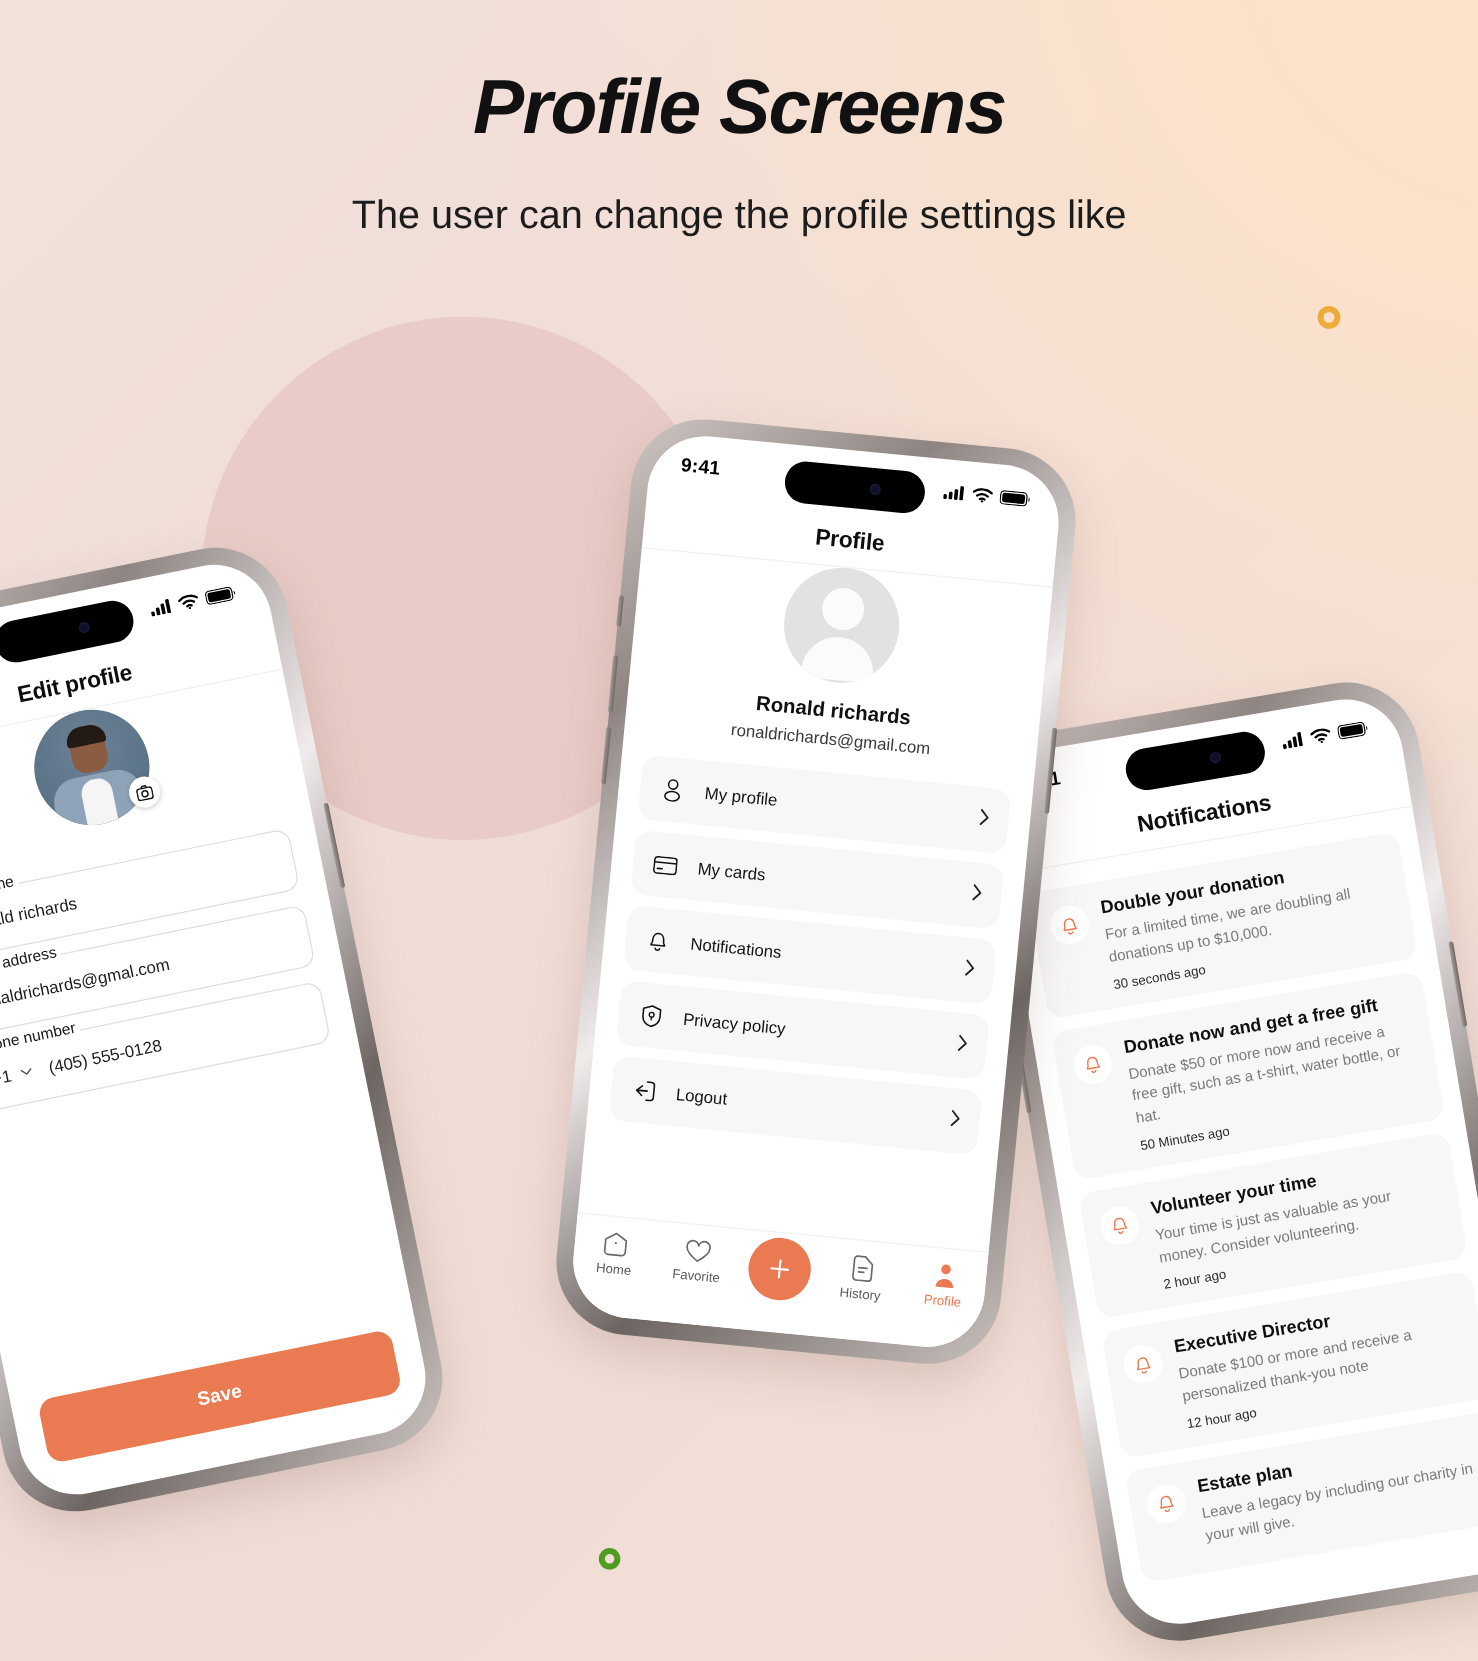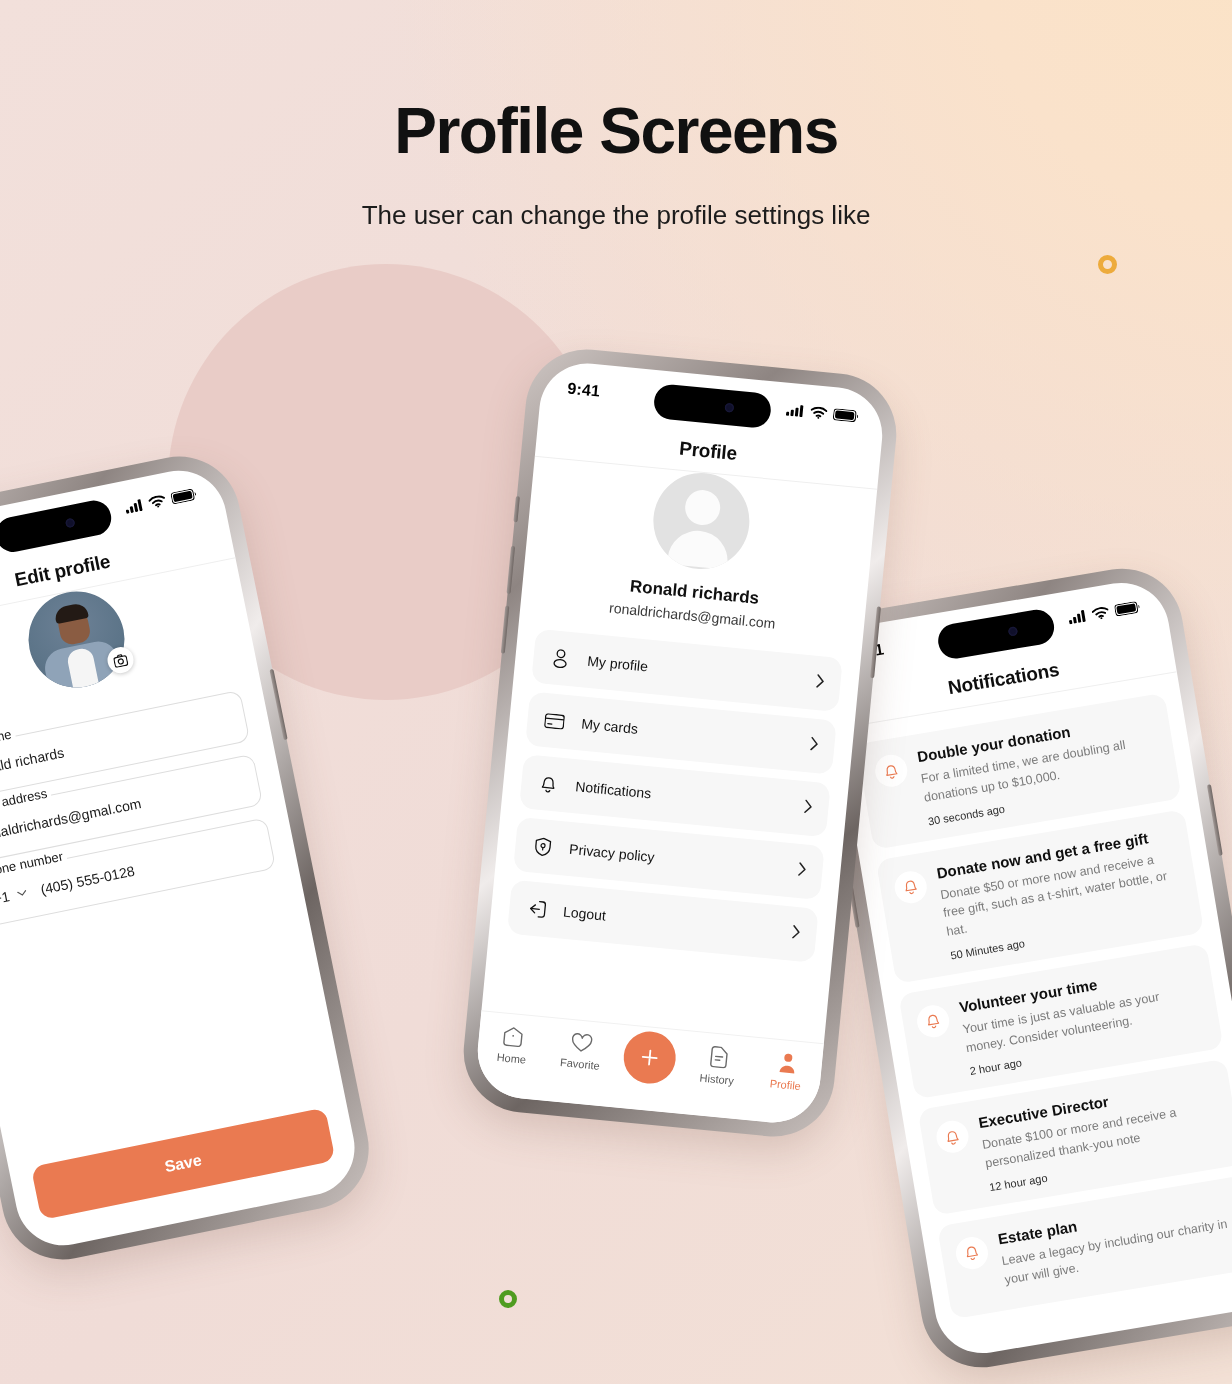--- a/index.html
+++ b/index.html
@@ -41,30 +41,31 @@
     width: 18px; height: 18px;
     border-width: 5px; border-color: #4f9c20;
   }
 
   
   #header {
     position: absolute; left: 0; top: 0; width: 1232px;
     text-align: center; z-index: 5;
   }
   #page-title {
-    margin-top: 96px;
+    margin-top: 54px;
     font-size: 64px;
     font-weight: 700;
     letter-spacing: -1.5px;
     color: #111111;
     line-height: 1.1;
+    font-style: italic;
   }
   #page-subtitle {
     margin-top: 28px;
-    font-size: 26px;
+    font-size: 33px;
     line-height: 1.65;
     color: #1c1c1c;
     font-weight: 400;
   }
 
   
   .phone {
     position: absolute;
     width: 366px; height: 760px;
     border-radius: 58px;

